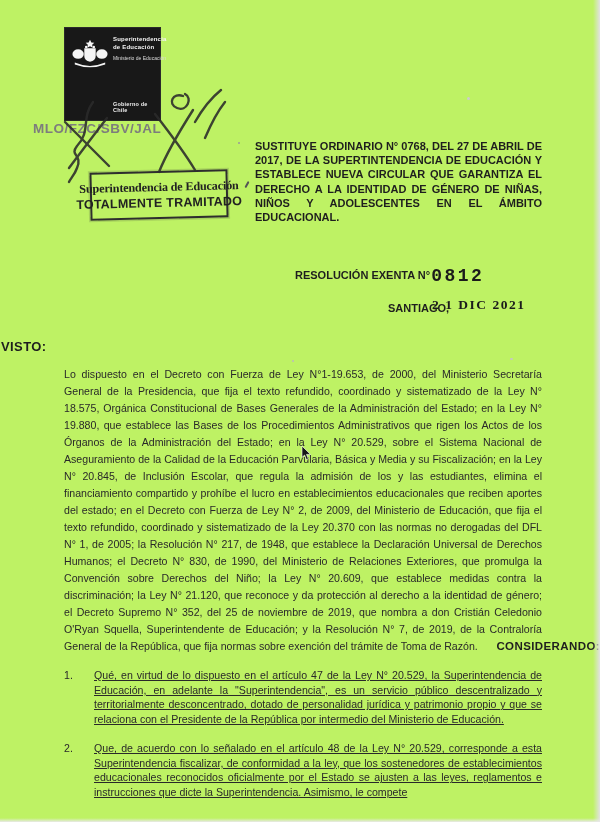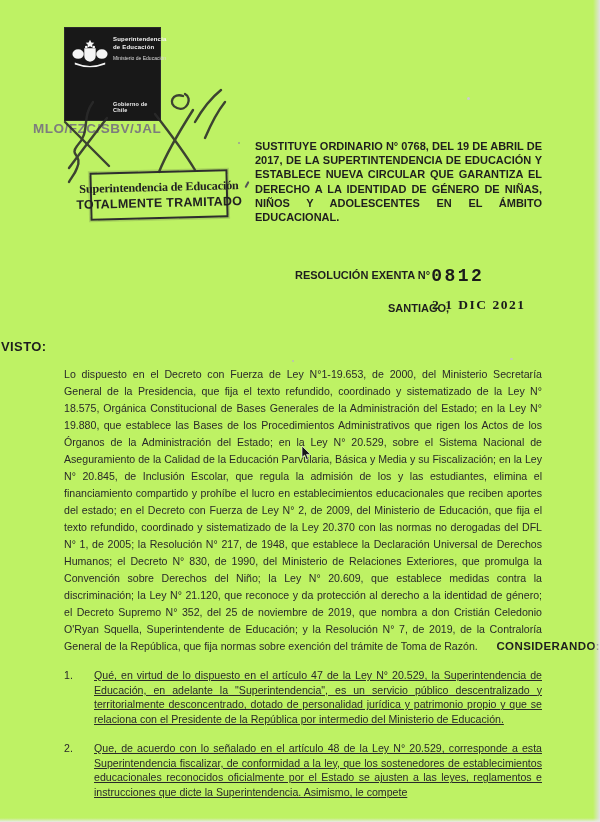--- a/index.html
+++ b/index.html
@@ -154,21 +154,21 @@
       <path d="M160,34 C168,20 176,10 186,2"></path>
       <path d="M170,50 C176,36 182,24 190,14"></path>
     </g>
   </svg>
 
   <div class="stamp">
     <div class="stamp-line1">Superintendencia de Educación</div>
     <div class="stamp-line2">TOTALMENTE TRAMITADO</div>
   </div>
 
-  <div class="subject">SUSTITUYE ORDINARIO N° 0768, DEL 19 DE ABRIL DE 2017, DE LA SUPERTINTENDENCIA DE EDUCACIÓN Y ESTABLECE NUEVA CIRCULAR QUE GARANTIZA EL DERECHO A LA IDENTIDAD DE GÉNERO DE NIÑAS, NIÑOS Y ADOLESCENTES EN EL ÁMBITO EDUCACIONAL.</div>
+  <div class="subject">SUSTITUYE ORDINARIO N° 0768, DEL 27 DE ABRIL DE 2017, DE LA SUPERTINTENDENCIA DE EDUCACIÓN Y ESTABLECE NUEVA CIRCULAR QUE GARANTIZA EL DERECHO A LA IDENTIDAD DE GÉNERO DE NIÑAS, NIÑOS Y ADOLESCENTES EN EL ÁMBITO EDUCACIONAL.</div>
 
   <div class="res-line">
     <span class="res-label">RESOLUCIÓN EXENTA N°</span><span class="res-number">0812</span>
   </div>
 
   <div class="santiago-line">
     <span class="place-label">SANTIAGO,</span>
     <span class="date-stamp">2 1 DIC 2021</span>
   </div>
 

